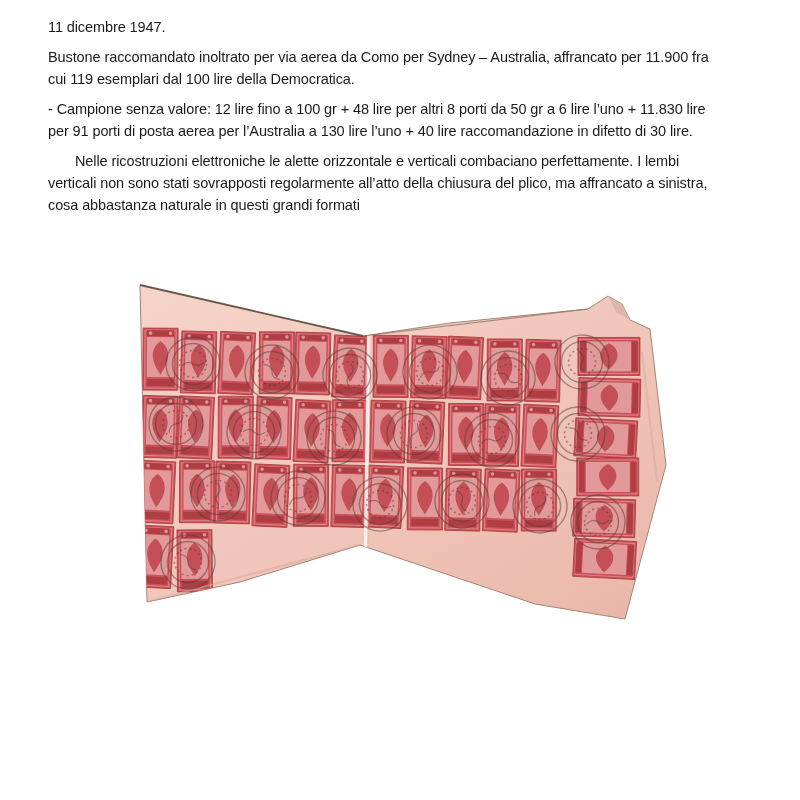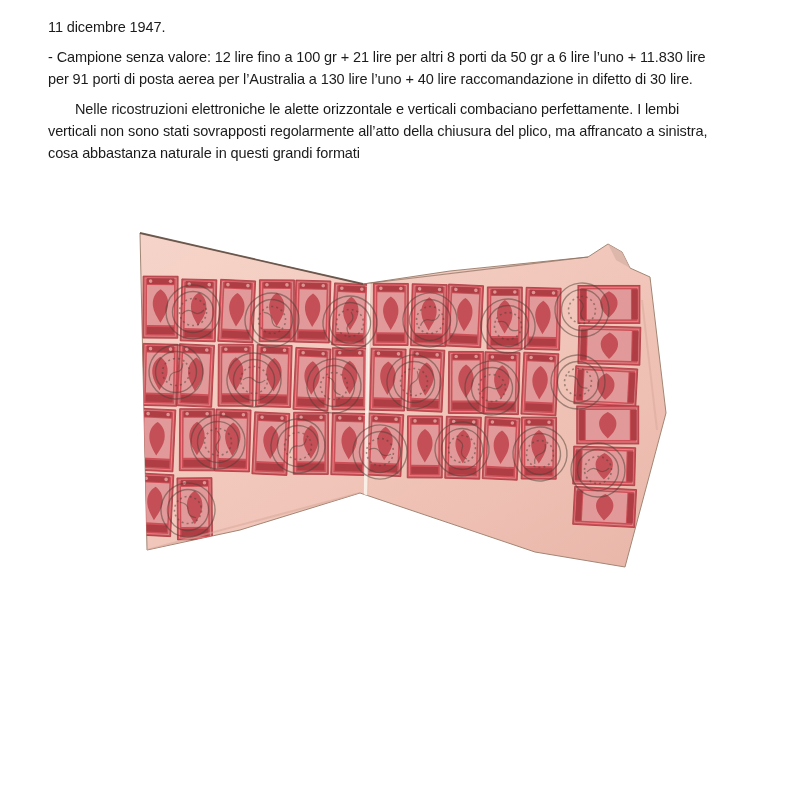--- a/index.html
+++ b/index.html
@@ -43,21 +43,23 @@
   .pm .dash{stroke-width:1.6;stroke-dasharray:2 3;}
   .pm .squig{stroke-width:1.2;}
 </style>
 </head>
 <body>
 
 <div class="page">
 
   <div class="text-block">
     <p class="para">11 dicembre 1947.</p>
-    <p class="para">- Campione senza valore: 12 lire fino a 100 gr + 21 lire per altri 8 porti da 50 gr a 6 lire l’uno + 11.830 lire
+    <p class="para">Bustone raccomandato inoltrato per via aerea da Como per Sydney – Australia, affrancato per 11.900 fra
+cui 119 esemplari dal 100 lire della Democratica.</p>
+    <p class="para">- Campione senza valore: 12 lire fino a 100 gr + 48 lire per altri 8 porti da 50 gr a 6 lire l’uno + 11.830 lire
 per 91 porti di posta aerea per l’Australia a 130 lire l’uno + 40 lire raccomandazione in difetto di 30 lire.</p>
     <p class="para indent">Nelle ricostruzioni elettroniche le alette orizzontale e verticali combaciano perfettamente. I lembi
 verticali non sono stati sovrapposti regolarmente all’atto della chiusura del plico, ma affrancato a sinistra,
 cosa abbastanza naturale in questi grandi formati</p>
   </div>
 
   <figure class="envelope-figure">
     <svg viewBox="0 0 540 352" width="540" height="352" aria-hidden="true">
       <defs>
         <linearGradient id="paperG" x1="0" y1="0" x2="1" y2="1">

